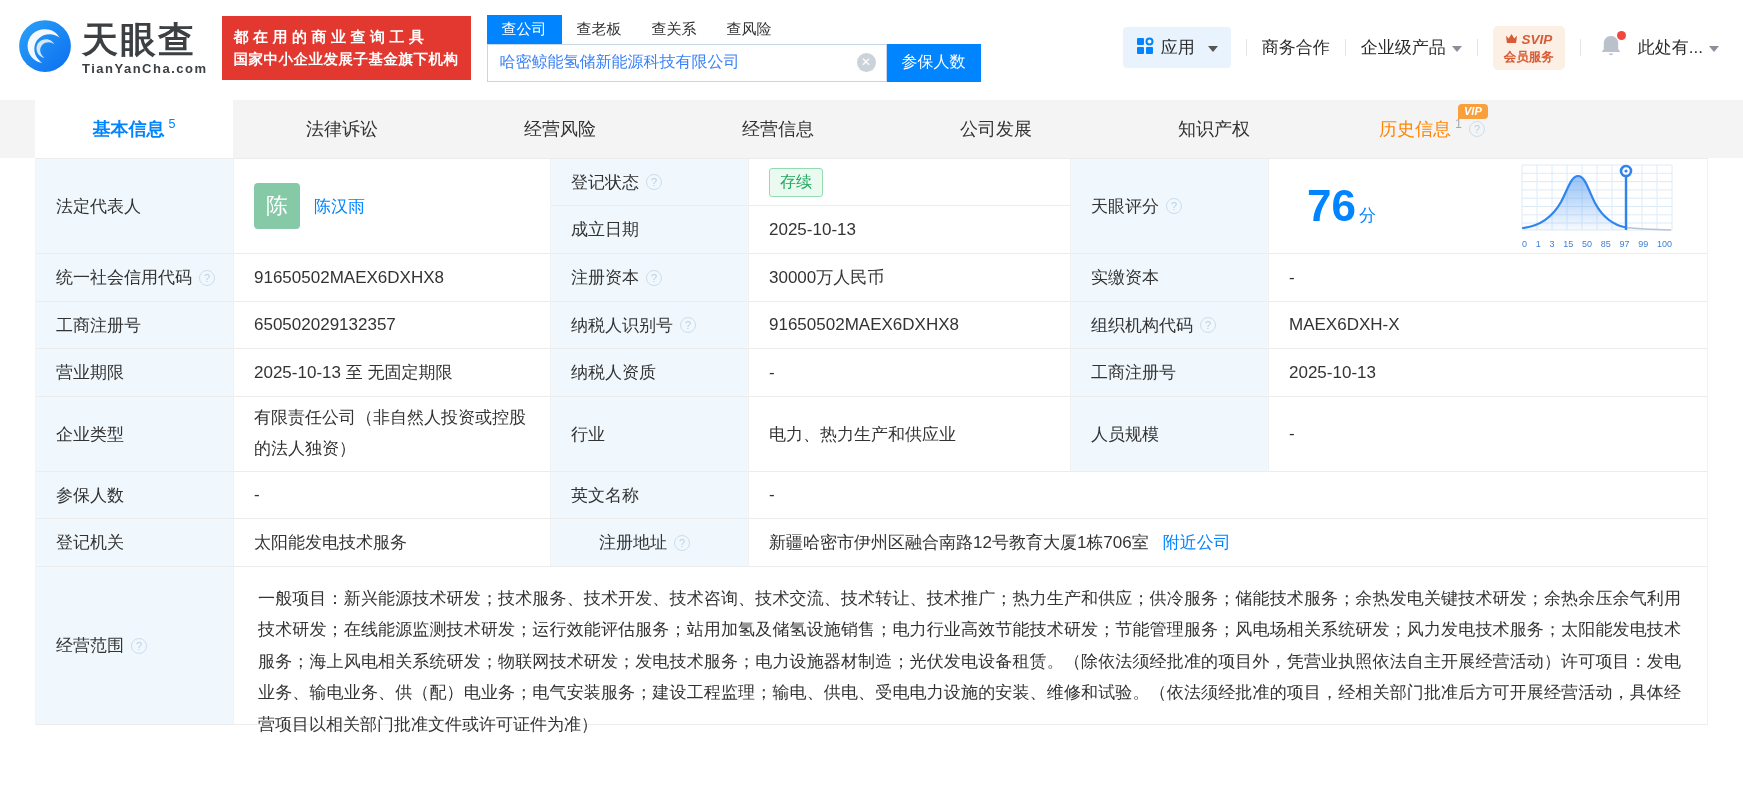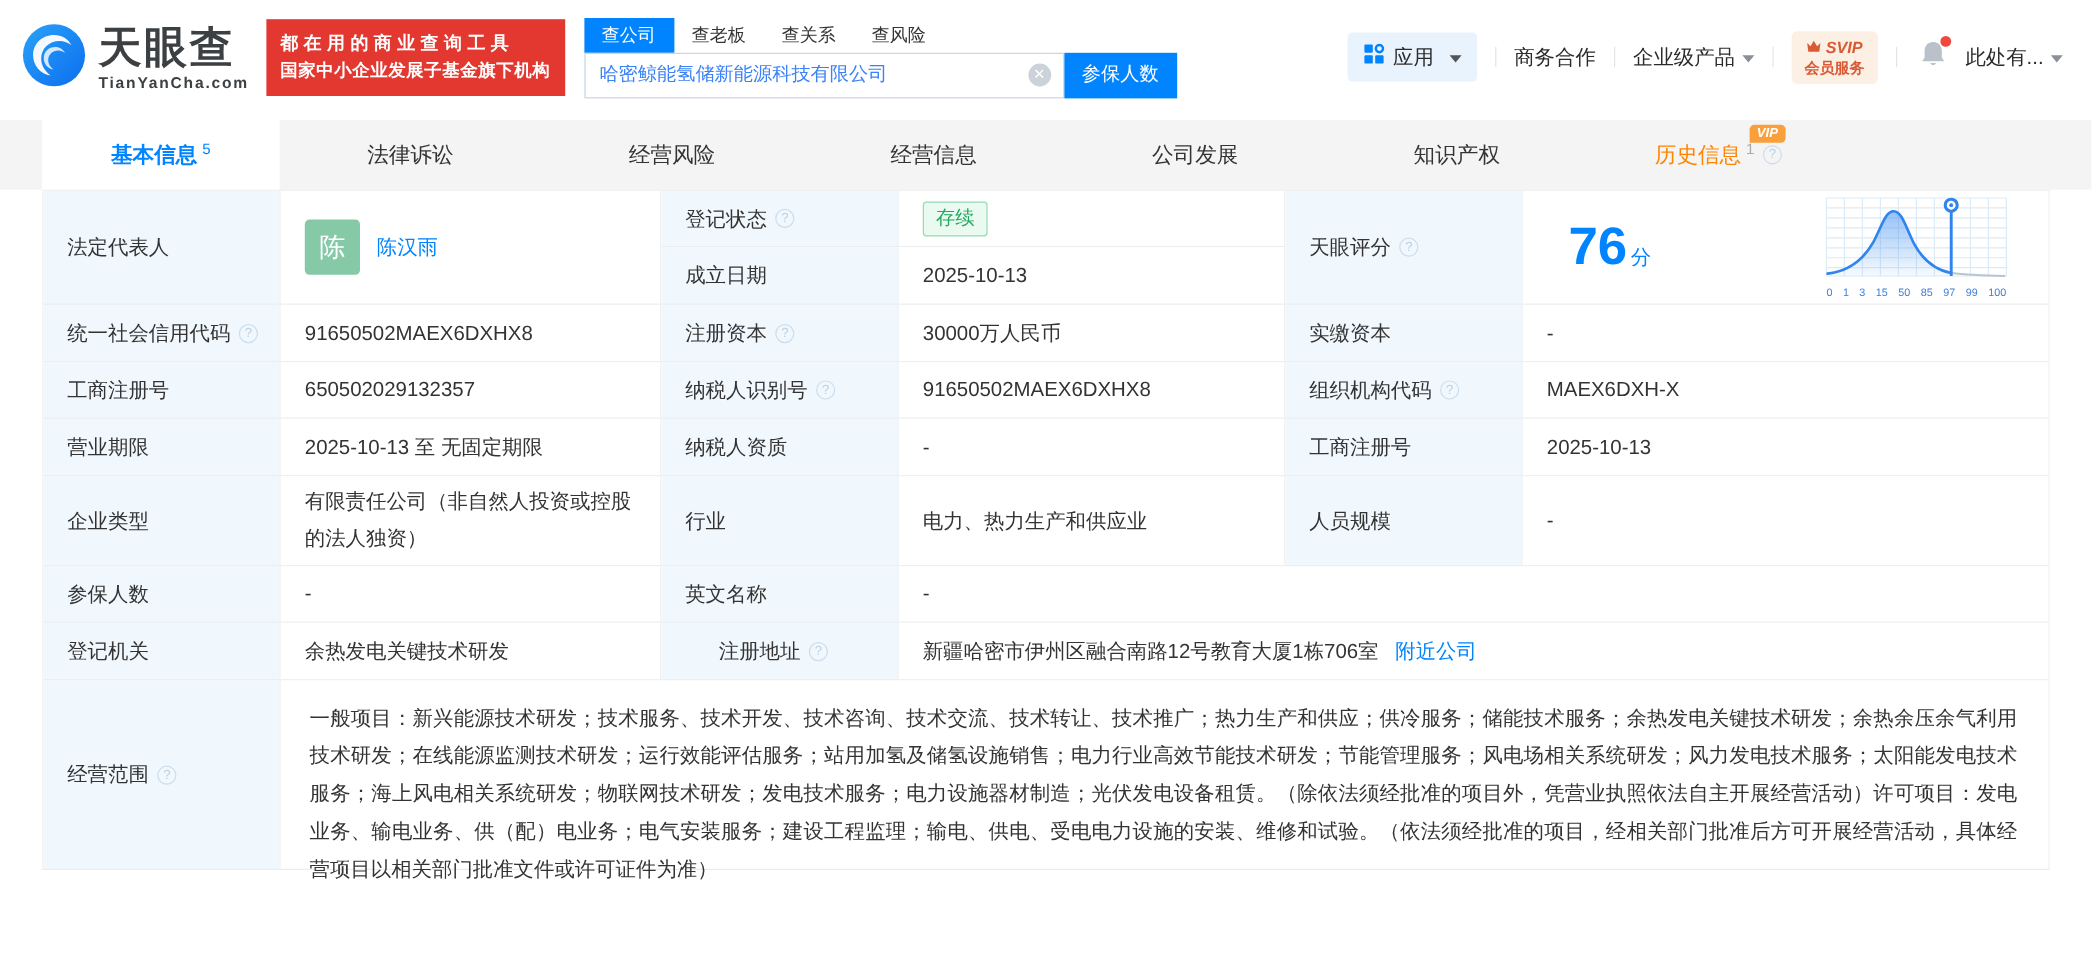--- a/index.html
+++ b/index.html
@@ -366,21 +366,21 @@
     <span>英文名称</span>
   </div>
   <div class="cell" style="grid-row:7;grid-column:4/7;">
     <span class="dash">-</span>
   </div>
 
   <div class="cell lbl" style="grid-row:8;grid-column:1;">
     <span>登记机关</span>
   </div>
   <div class="cell" style="grid-row:8;grid-column:2;">
-    <span>余热发电关键技术研发</span>
+    <span>太阳能发电技术服务</span>
   </div>
   <div class="cell lbl" style="grid-row:8;grid-column:3;padding-left:48px;">
     <span>注册地址</span>
     <span class="help"></span>
   </div>
   <div class="cell" style="grid-row:8;grid-column:4/7;">
     <span>新疆哈密市伊州区融合南路12号教育大厦1栋706室</span>
     <span class="link addr-link">附近公司</span>
   </div>
 

